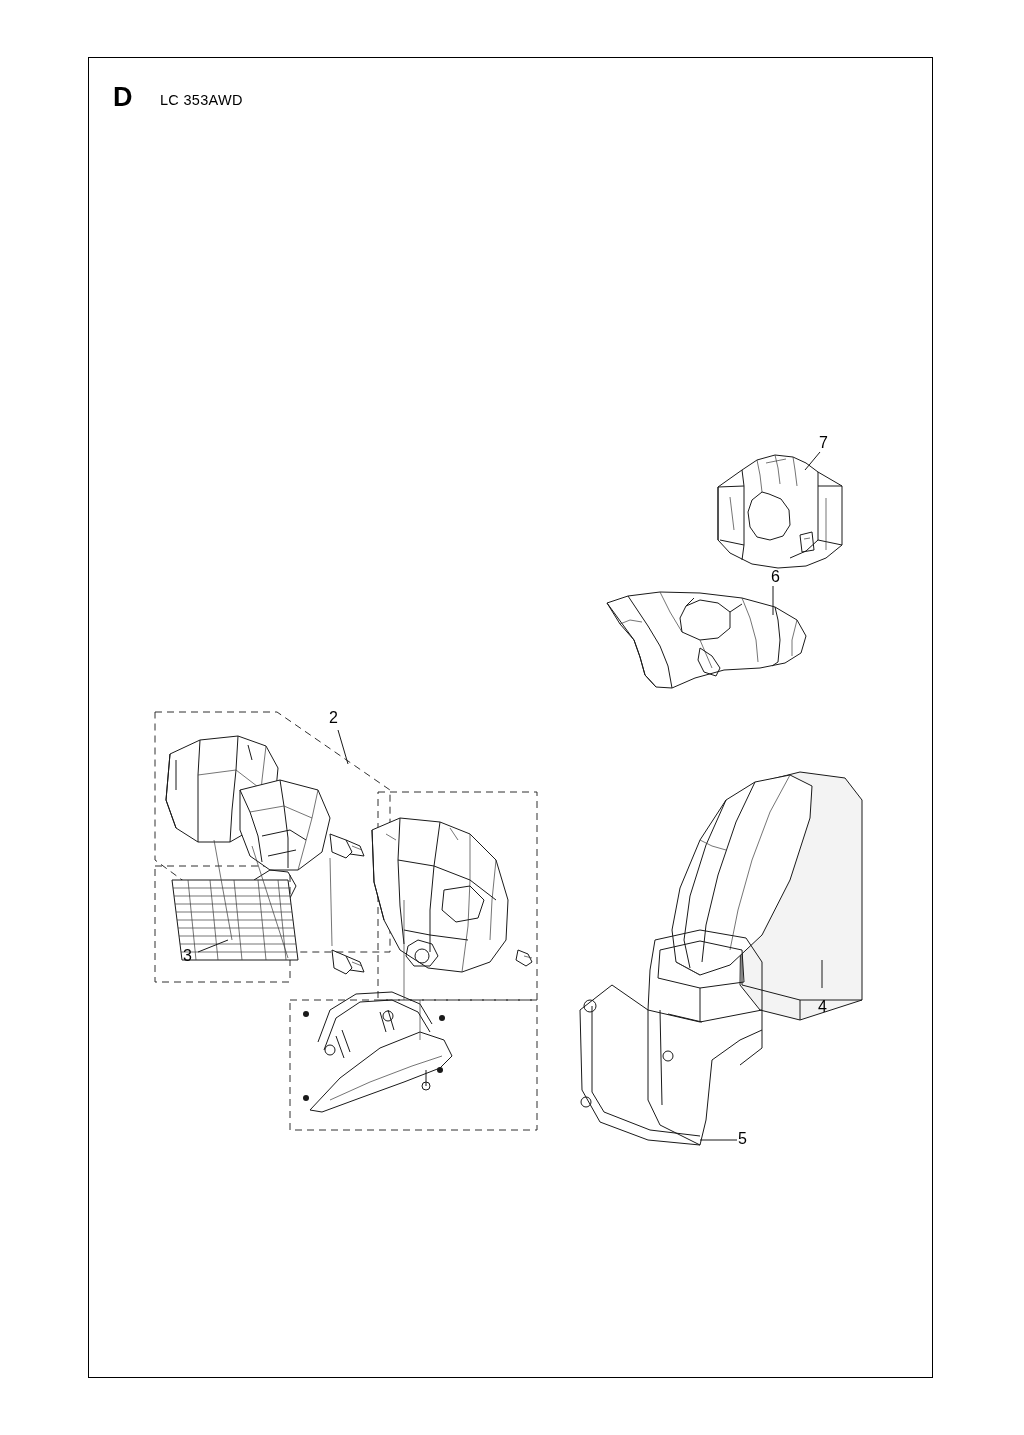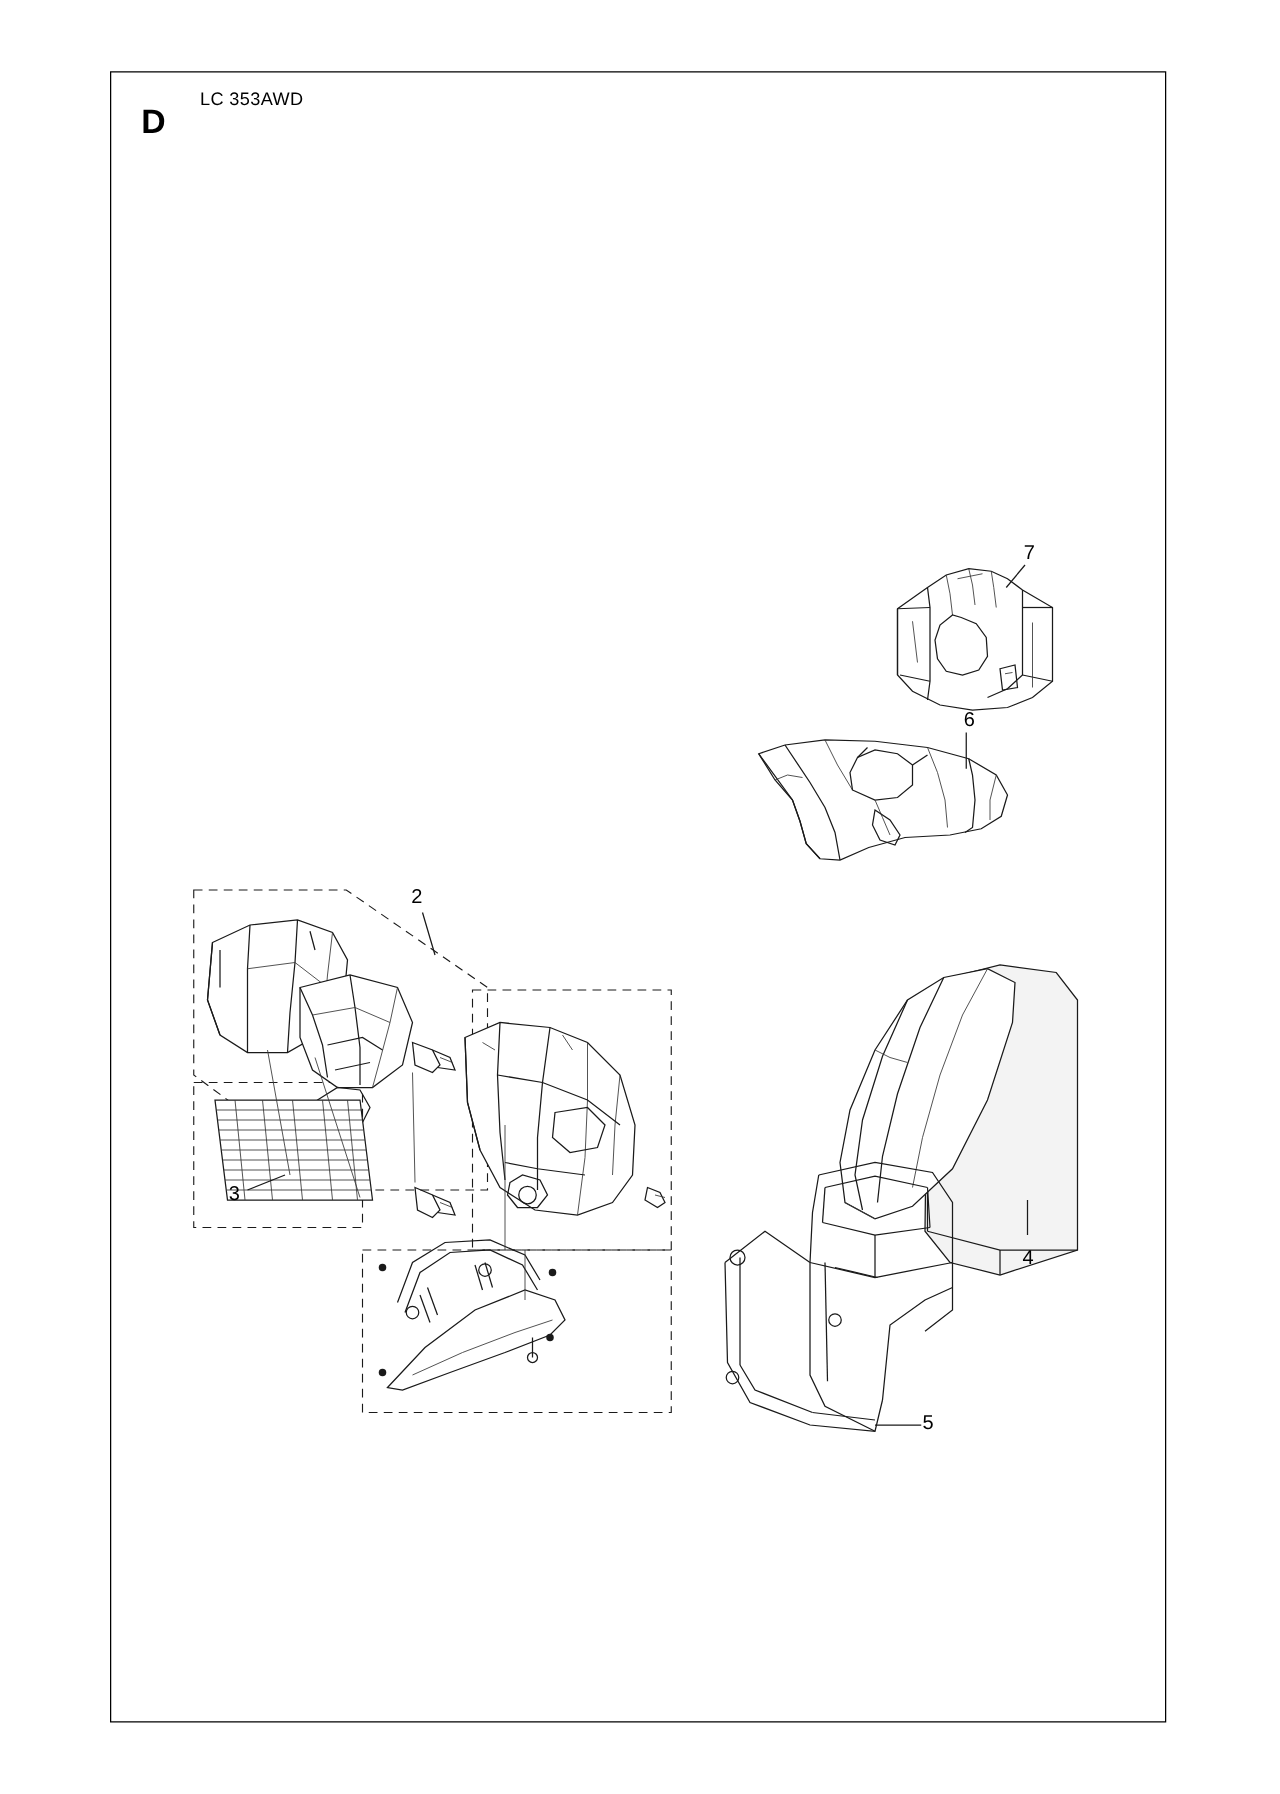--- a/index.html
+++ b/index.html
@@ -37,21 +37,21 @@
     top: 84px;
     font-size: 27px;
     font-weight: bold;
     letter-spacing: 0px;
     font-family: "Liberation Sans", sans-serif;
     line-height: 1;
   }
   .model-code {
     position: absolute;
     left: 160px;
-    top: 72px;
+    top: 92px;
     font-size: 14.5px;
     letter-spacing: 0.3px;
     font-family: "Liberation Sans", sans-serif;
   }
   .callout {
     position: absolute;
     font-size: 16px;
     font-family: "Liberation Sans", sans-serif;
     color: #000000;
     line-height: 1;

